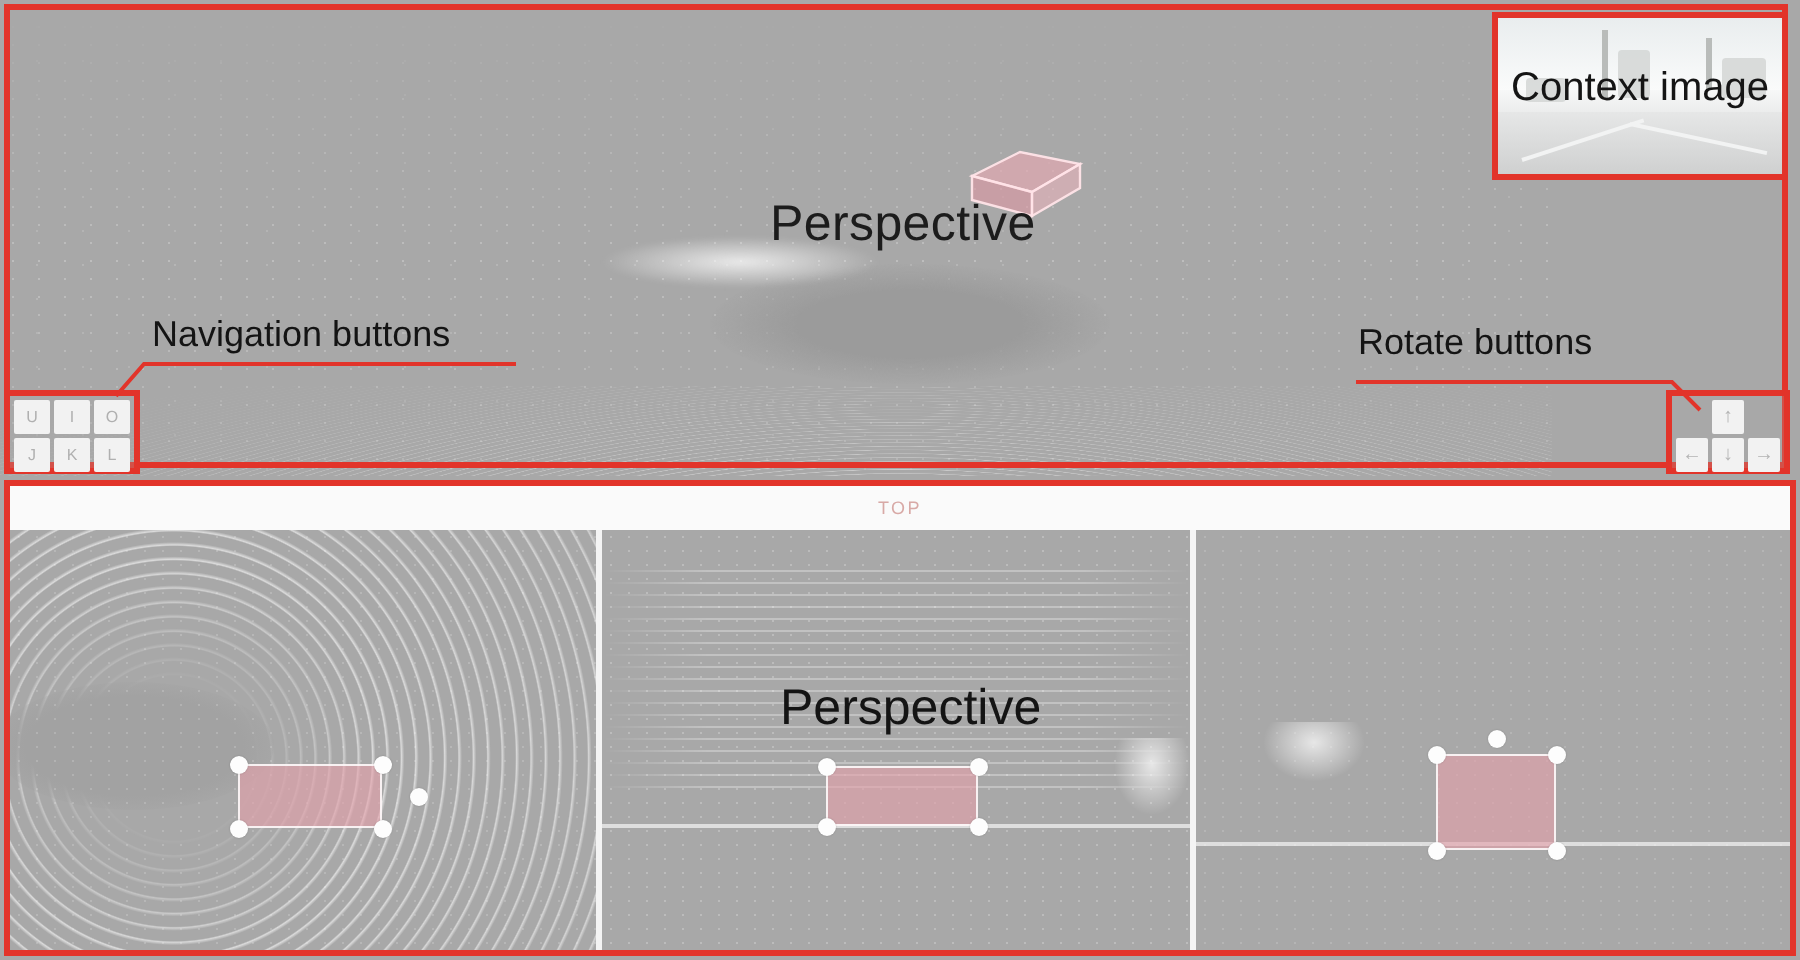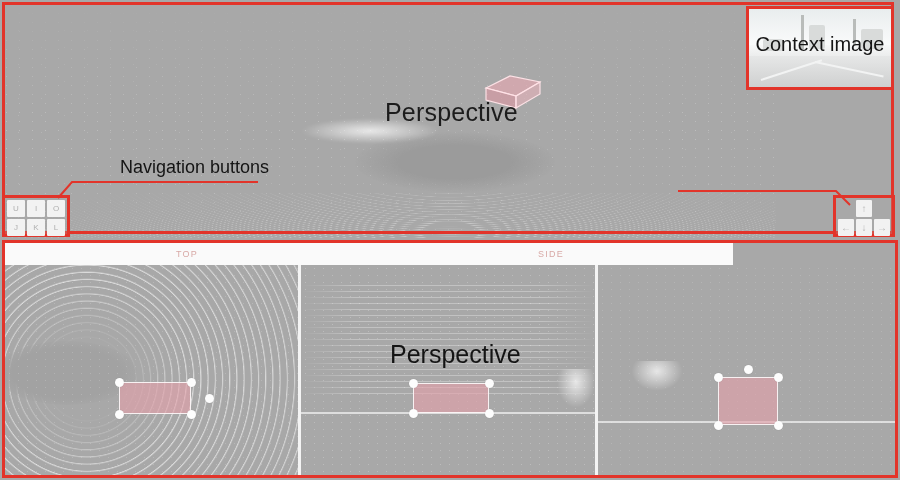--- a/index.html
+++ b/index.html
@@ -73,30 +73,30 @@
      background:rgba(168,168,168,.25);}
   .nav-pad{left:2px;top:195px;width:68px;height:42px;padding:2px;}
   .rot-pad{left:833px;top:195px;width:62px;height:42px;padding:2px;}
   .keyrow{display:flex;gap:2px;justify-content:center;}
   .key{width:18px;height:17px;background:#f2f2f2;color:#b0b0b0;font-size:8px;
      display:flex;align-items:center;justify-content:center;border-radius:1px;}
   .key.blank{background:transparent;}
   .key .ar{font-size:10px;line-height:1;color:#b4b4b4;}
 
   
-  .callout{position:absolute;z-index:45;font-size:18px;color:#141414;white-space:nowrap;margin-left:44px;}
+  .callout{position:absolute;z-index:45;font-size:18px;color:#141414;white-space:nowrap;}
   .nav-callout{left:76px;top:157px;}
   .rot-callout{left:679px;top:161px;}
   .leader{position:absolute;z-index:44;pointer-events:none;}
 
   
   .proj-wrap{position:absolute;left:0;top:240px;width:900px;height:240px;}
   .proj-border{position:absolute;left:2px;top:0;width:896px;height:238px;
      border:3px solid #e2342a;box-sizing:border-box;pointer-events:none;z-index:30;}
-  .proj-head{position:absolute;left:5px;top:3px;width:728px;height:22px;background:#fafafa;
+  .proj-head{position:absolute;left:5px;top:3px;width:890px;height:22px;background:#fafafa;
      display:flex;}
   .proj-head .cell{flex:1;display:flex;align-items:center;justify-content:center;
      font-size:9px;color:#d8a9a6;letter-spacing:1.2px;}
   .panes{position:absolute;left:5px;top:25px;width:890px;height:210px;display:flex;gap:0;}
   .pane{position:relative;background:#a8a8a8;overflow:hidden;height:210px;}
   .pane.top{width:295px;}
   .pane.side{width:296px;}
   .pane.front{width:299px;}
   .divider{width:3px;height:210px;background:#f4f4f4;}
 
@@ -198,29 +198,29 @@
       </div>
       <div class="key">
         <span class="ar">↓</span>
       </div>
       <div class="key">
         <span class="ar">→</span>
       </div>
     </div>
   </div>
 
+  <div class="callout rot-callout">Rotate buttons</div>
   <svg class="leader" style="left:640px;top:155px;width:260px;height:60px;">
     <polyline points="38,36 196,36 210,50" fill="none" stroke="#e2342a" stroke-width="2"></polyline>
   </svg>
 
   <div class="proj-wrap">
 
     <div class="proj-head">
       <div class="cell">TOP</div>
-      <div class="cell">SIDE</div>
     </div>
 
     <div class="panes">
 
       <div class="pane top">
         <div class="top-rings"></div>
         <div class="top-hole"></div>
         <div class="dots" style="opacity:.35;"></div>
         <div class="box2d" style="left:114px;top:117px;width:72px;height:32px;"></div>
         <div class="hdl" style="left:110px;top:113px;"></div>

